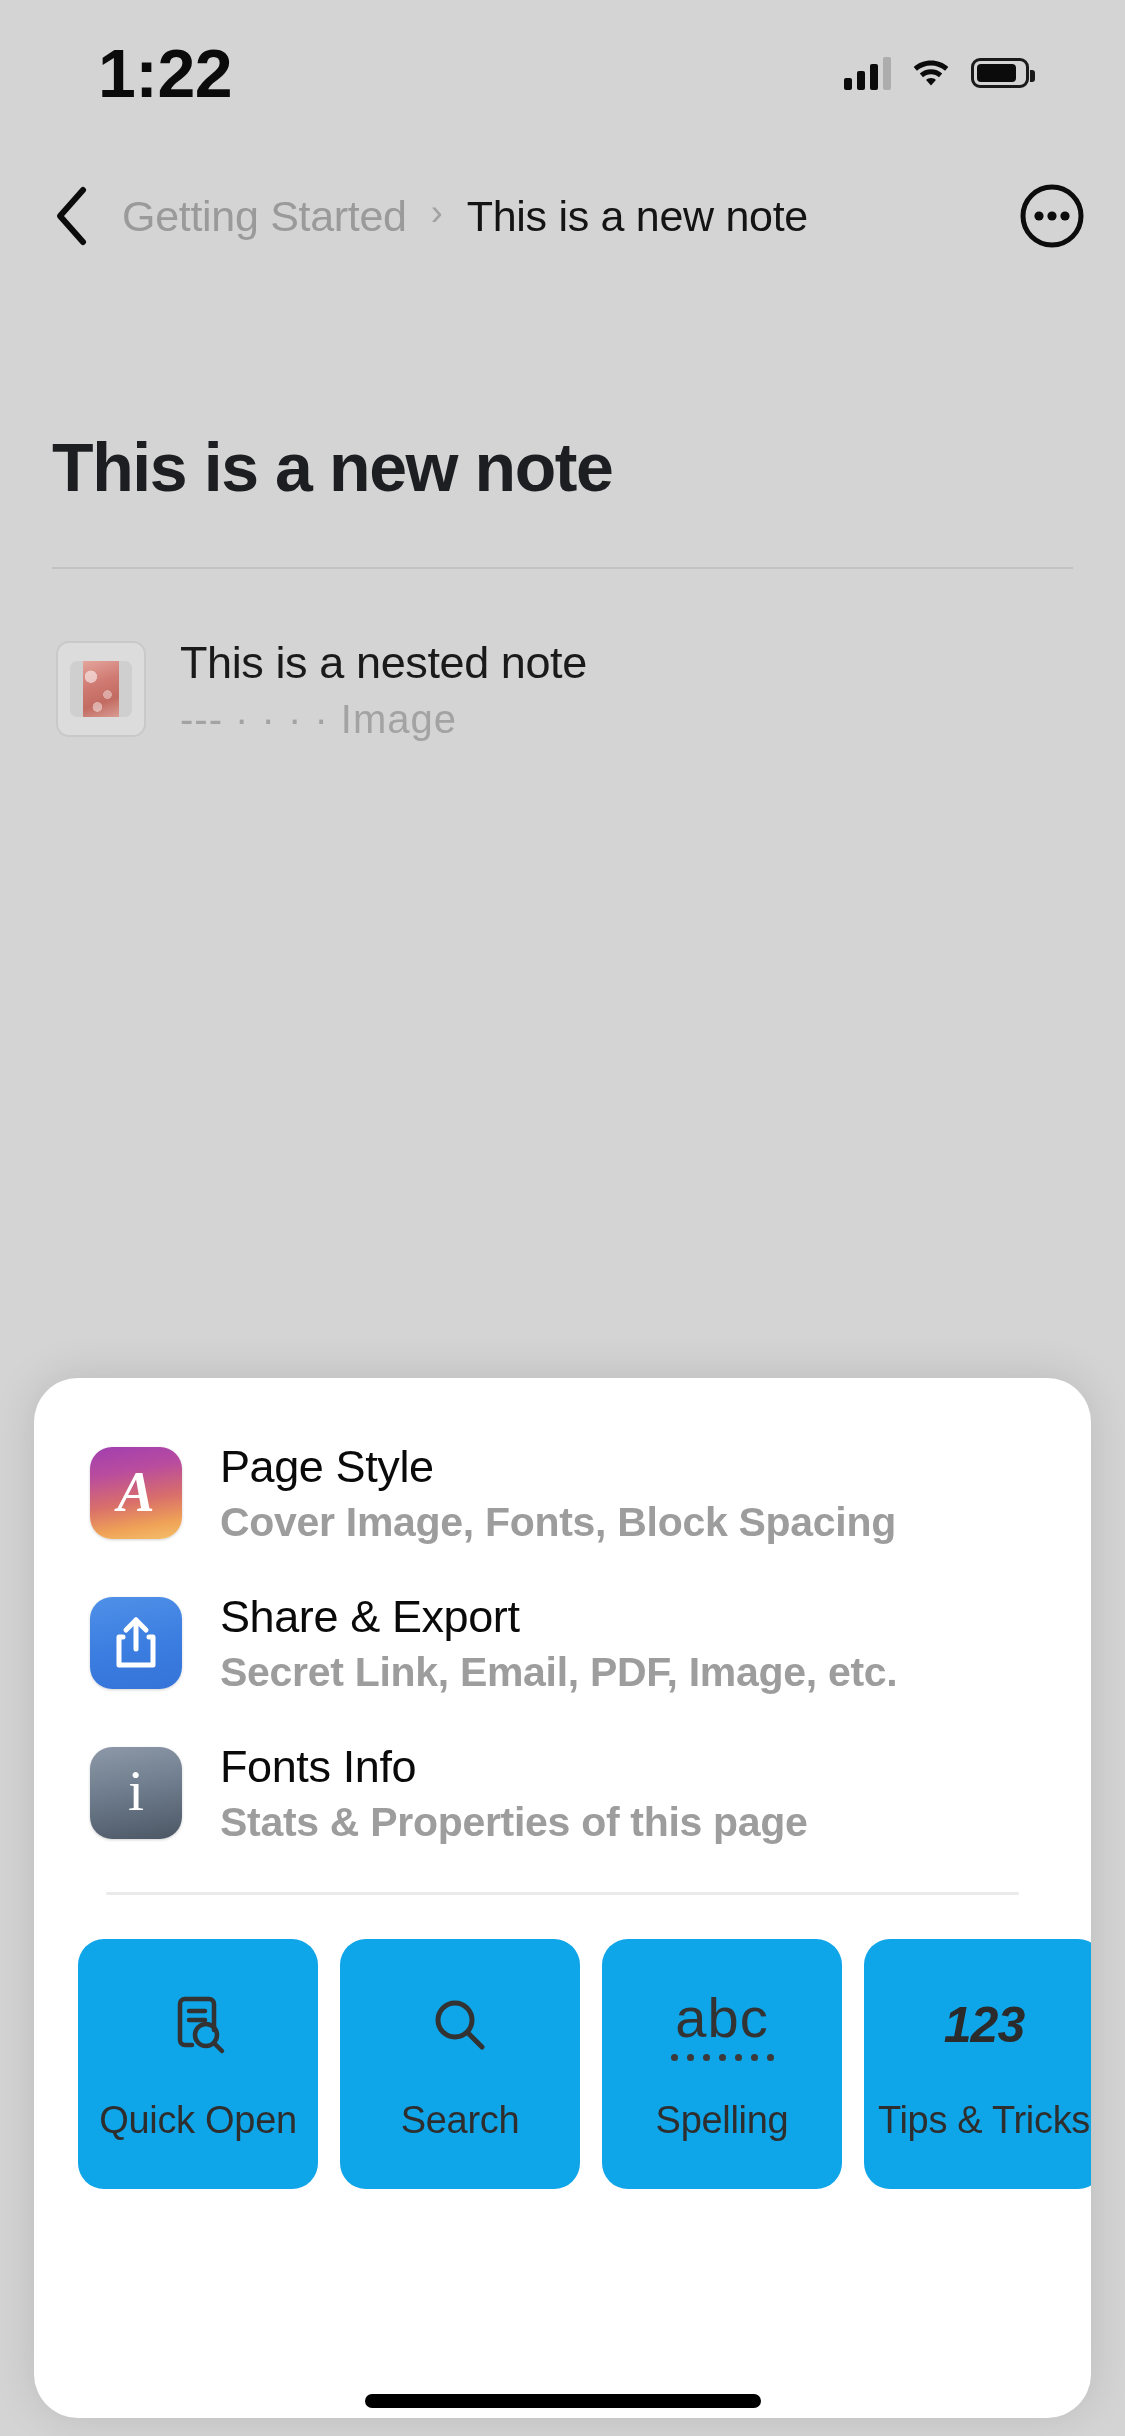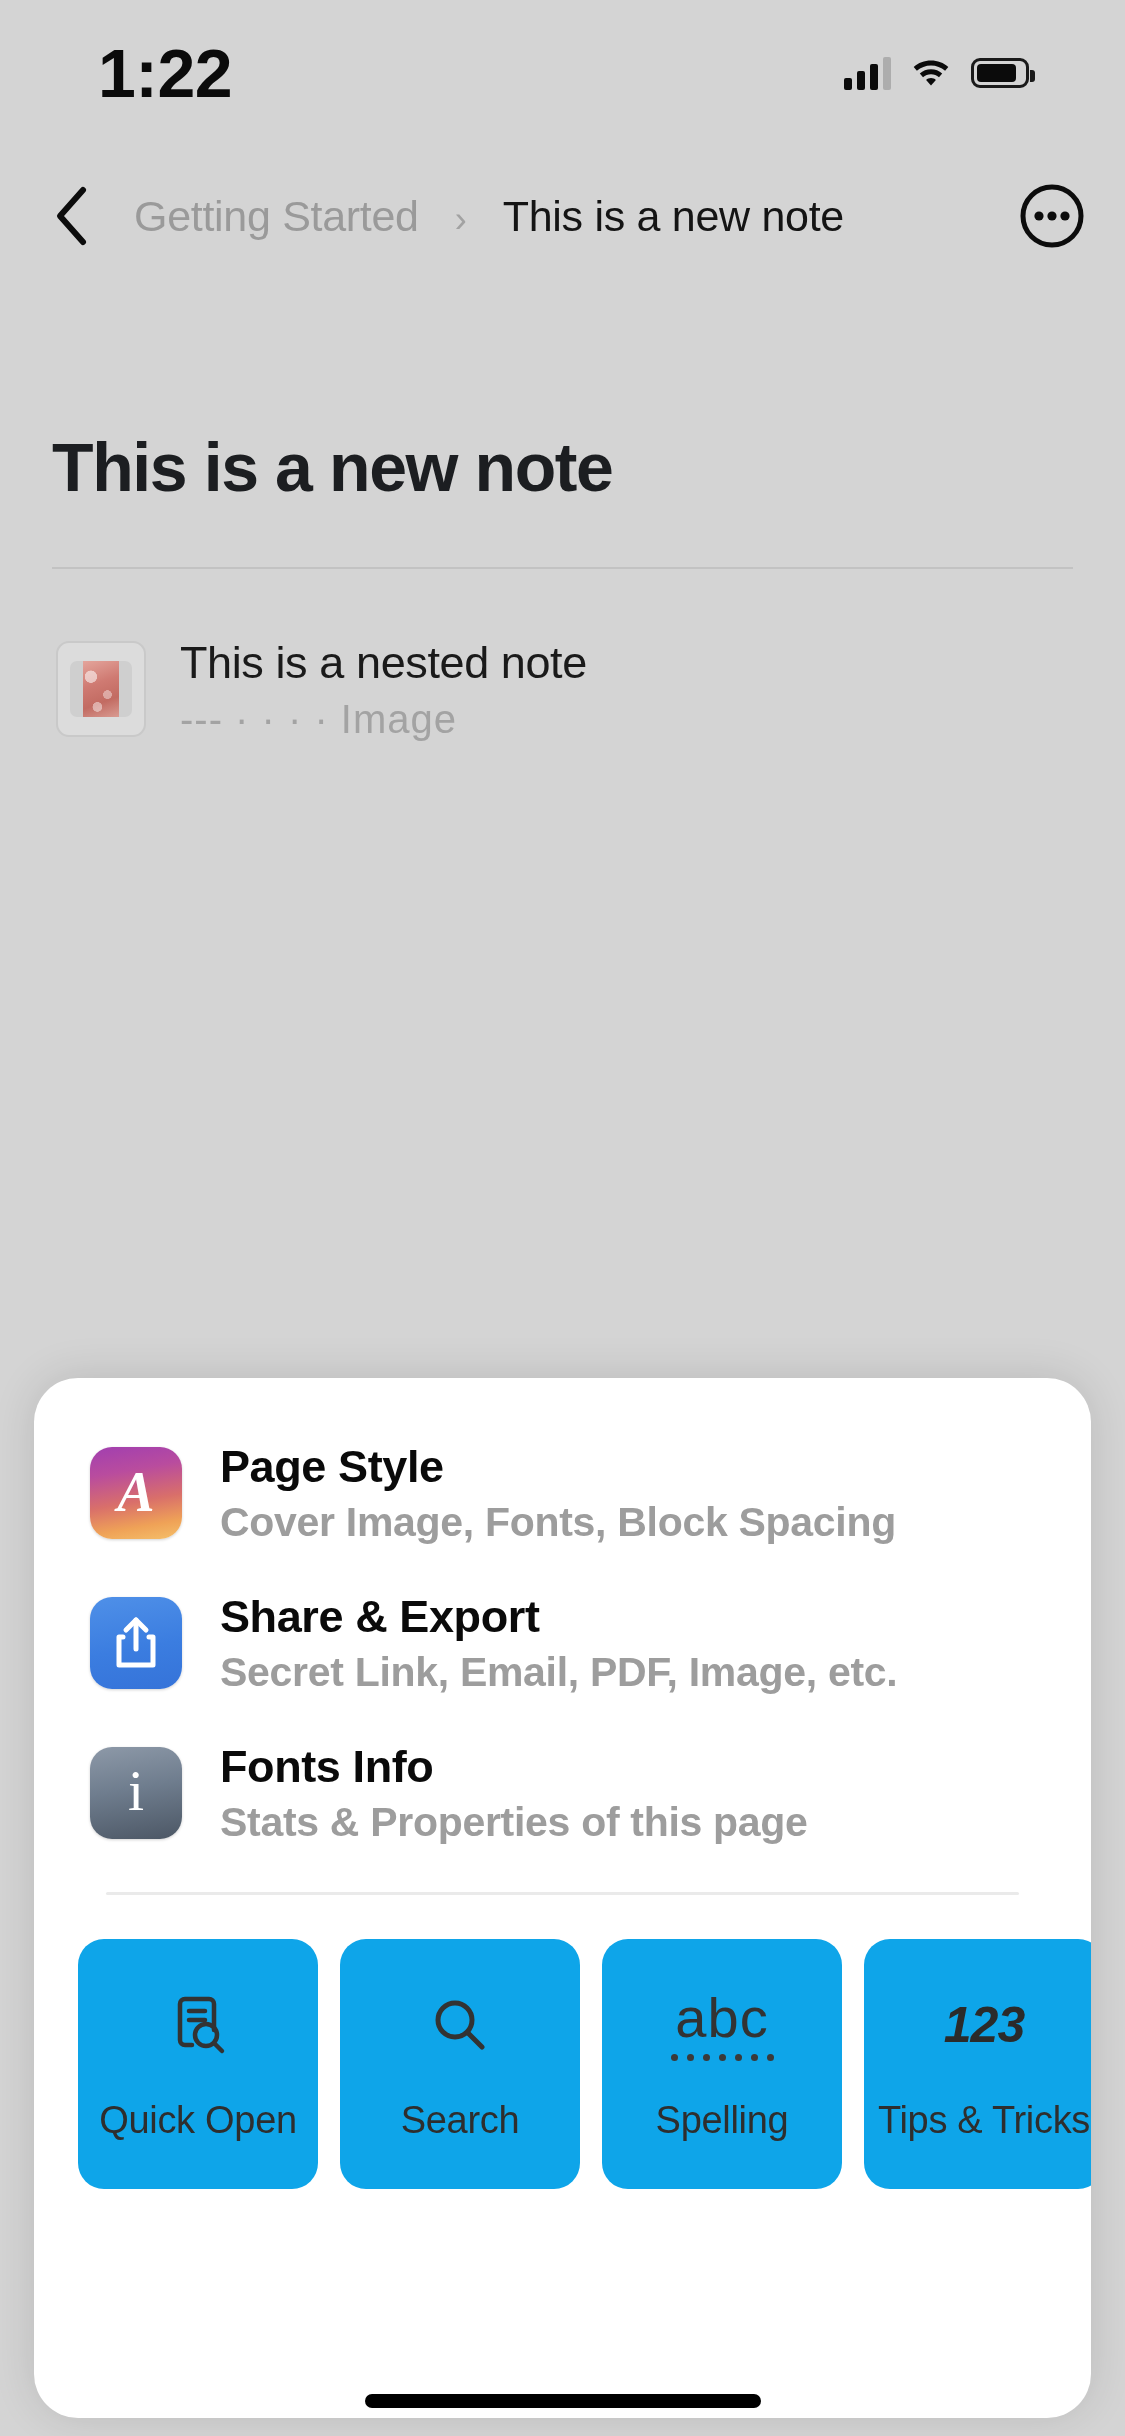--- a/index.html
+++ b/index.html
@@ -38,21 +38,21 @@
     background:#1a1a1a; border-radius:0 3px 3px 0;
   }
   .batt span{ display:block; height:100%; width:84%; background:#0b0b0b; border-radius:4px; }
 
   
   .navbar{
     position:absolute; top:172px; left:0; width:1125px; height:88px;
     display:flex; align-items:center; padding:0 40px 0 52px;
   }
   .back-btn{ width:58px; height:62px; display:flex; align-items:center; justify-content:flex-start; }
-  .crumbs{ display:flex; align-items:flex-end; flex:1; gap:36px; margin-left:24px; }
+  .crumbs{ display:flex; align-items:flex-start; flex:1; gap:24px; margin-left:12px; }
   .crumb-parent{ font-size:43px; color:#9a9a9a; font-weight:400; letter-spacing:-0.3px; }
   .crumb-sep{ font-size:36px; color:#a2a2a2; font-weight:400; }
   .crumb-current{ font-size:43px; color:#141414; font-weight:400; letter-spacing:-0.3px; }
   .more-btn{ width:66px; height:66px; margin-left:auto; }
 
   
   .doc{ position:absolute; top:430px; left:0; width:1125px; padding:0 52px; }
   .doc-title{
     font-size:68px; font-weight:700; color:#1c1e21; letter-spacing:-1.4px; line-height:1.1;
   }
@@ -99,21 +99,21 @@
     width:92px; height:92px; border-radius:22px; flex:0 0 auto;
     display:flex; align-items:center; justify-content:center;
     box-shadow:0 1px 3px rgba(0,0,0,.18);
   }
   .ic-style{ background:linear-gradient(170deg,#a13fb0 0%,#b94c9e 28%,#d96f6a 58%,#efa257 82%,#f5c06a 100%); }
   .ic-share{ background:linear-gradient(170deg,#4f90e8 0%,#3b7de0 55%,#3573d9 100%); }
   .ic-info{ background:linear-gradient(170deg,#8d99a8 0%,#6f7d8e 45%,#4c5765 100%); }
   .ic-glyph-a{ font-family:"Liberation Serif", serif; font-style:italic; font-weight:700; font-size:56px; color:#fff; line-height:1; margin-top:-2px; }
   .ic-glyph-i{ font-family:"Liberation Serif", serif; font-size:58px; color:#fff; line-height:1; margin-top:-4px; }
   .menu-text{ display:flex; flex-direction:column; gap:6px; }
-  .menu-title{ font-size:45px; color:#0a0a0a; font-weight:700; letter-spacing:-0.4px; }
+  .menu-title{ font-size:45px; color:#0a0a0a; font-weight:400; letter-spacing:-0.4px; }
   .menu-sub{ font-size:41px; color:#9d9d9d; font-weight:700; letter-spacing:-0.3px; }
 
   .sheet-rule{ height:3px; background:#eaeaea; margin:24px 72px 0 72px; border-radius:2px; }
 
   .tiles{
     display:flex; gap:22px; padding:44px 0 0 44px; overflow:hidden;
   }
   .tile{
     width:240px; height:250px; background:#0ea5e9; border-radius:26px;
     display:flex; flex-direction:column; align-items:center; justify-content:center;

